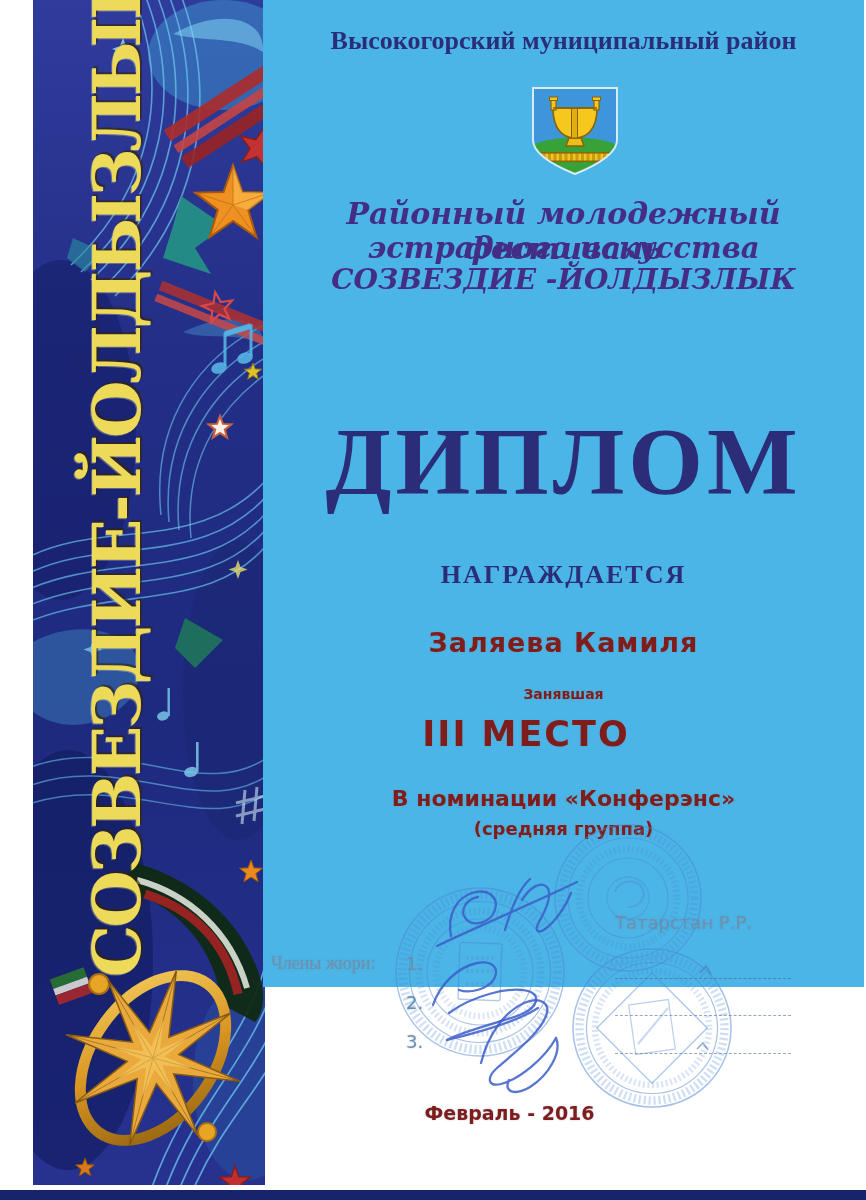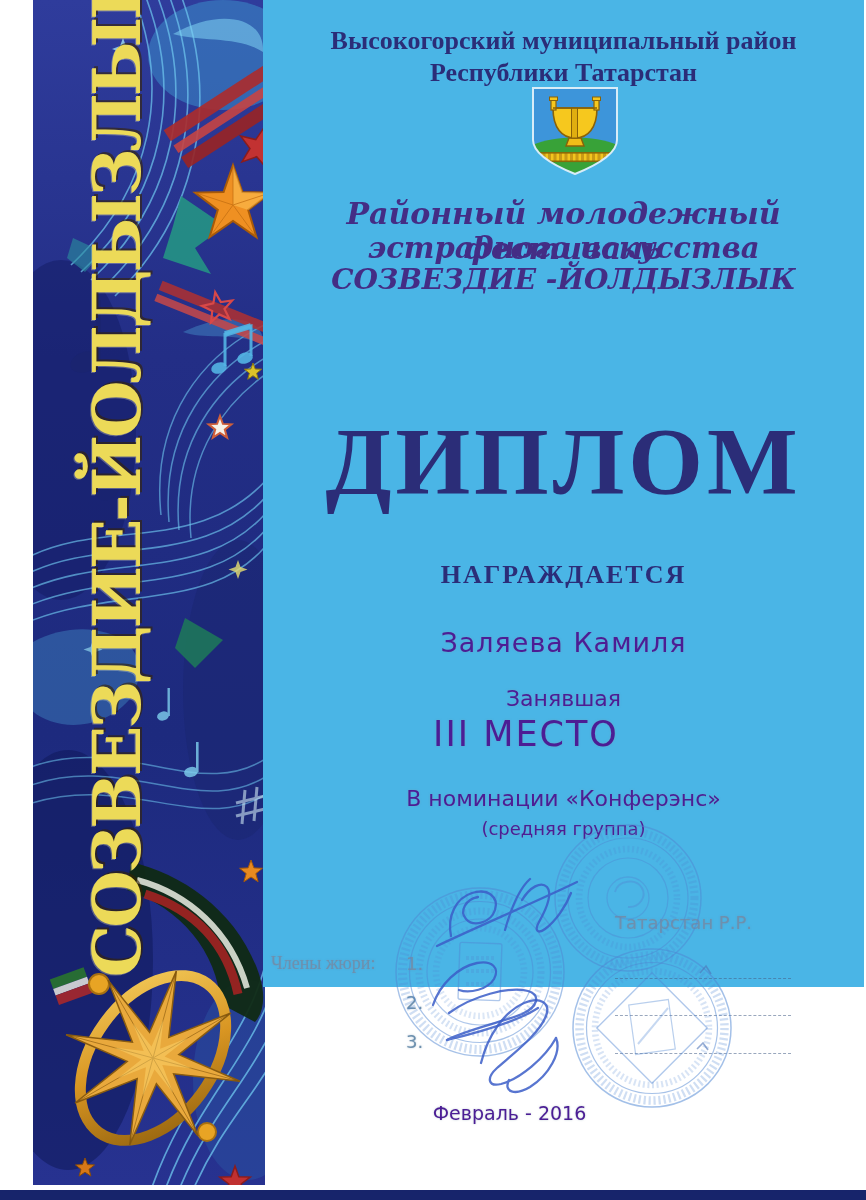--- a/index.html
+++ b/index.html
@@ -22,31 +22,31 @@
     text-shadow:2px 2px 0 rgba(55,35,0,.6), -1px -1px 0 rgba(255,250,200,.3);
   }
   
   .content {
     position:absolute; left:263px; top:0; width:601px; height:987px;
     background:#4ab5e6;
   }
   .center { position:absolute; left:0; right:0; text-align:center; }
   .serifb { font-family:"Liberation Serif", serif; font-weight:bold; color:#2b2d78; }
   .script { font-family:"DejaVu Serif", serif; font-style:italic; font-weight:bold; color:#442d85; }
-  .faded  { color:#4c1d95; text-shadow:0 0 2px rgba(126,154,169,.55); }
+  .faded  { color:#7f1d1d; text-shadow:0 0 2px rgba(126,154,169,.55);font-weight:bold; }
   .jury   { position:absolute; font-size:18px; color:#6d90ae; text-shadow:0 0 2px rgba(109,144,174,.5); }
   .h1 { top:26px; font-size:26px; }
   .h2 { top:58px; font-size:26px; }
   .f1 { top:196px; font-size:30px; }
   .f2 { top:231px; font-size:29px; }
   .f3 { top:263px; font-size:28px; }
   .title { top:406px; font-size:96px; letter-spacing:4px; }
   .awarded { top:560px; font-size:26px; letter-spacing:2px; }
   .name { top:627px; font-size:27px; letter-spacing:1px; }
-  .ach  { top:686px; font-size:22px; }
+  .ach  { top:686px; font-size:14px; }
   .place { top:714px; font-size:35px; letter-spacing:2px; padding-right:75px; }
   .nomin { top:786px; font-size:22px; }
   .group { top:818px; font-size:18px; }
   .date  { top:1102px; font-size:19px; padding-right:140px; box-sizing:border-box;padding-left:32px; }
   .sig-line {
     position:absolute; left:352px; width:176px; height:1px;
     border-bottom:1px dashed rgba(70,95,135,.55);
   }
   .emblem { position:absolute; left:263px; top:86px; width:98px; height:90px; }
   .overlay { position:absolute; left:0; top:0; pointer-events:none; }
@@ -219,21 +219,20 @@
       <g transform="translate(202,1182)">
         <polygon points="0,-16 3.8,-5.3 15.2,-4.9 6.2,2 9.4,12.9 0,6.5 -9.4,12.9 -6.2,2 -15.2,-4.9 -3.8,-5.3" fill="#c03030" stroke="#8a1c1c" stroke-width="1.5"></polygon>
       </g>
     </svg>
     <div class="banner-text">СОЗВЕЗДИЕ-ЙОЛДЫЗЛЫК</div>
   </div>
 
   <div class="content">
 
     <div class="center serifb h1">Высокогорский муниципальный район</div>
-    <div class="center serifb h2">Республики Татарстан</div>
 
     <svg class="emblem" viewBox="0 0 98 90">
       <defs>
           <clipPath id="shieldclip">
             <path d="M7,2 H91 V54 Q91,71 49,88 Q7,71 7,54 Z"></path>
           </clipPath>
         </defs>
       <path d="M7,2 H91 V54 Q91,71 49,88 Q7,71 7,54 Z" fill="#3d95da"></path>
       <g clip-path="url(#shieldclip)">
         <path d="M0,62 C26,48 72,48 98,62 V90 H0 Z" fill="#38a238"></path>

